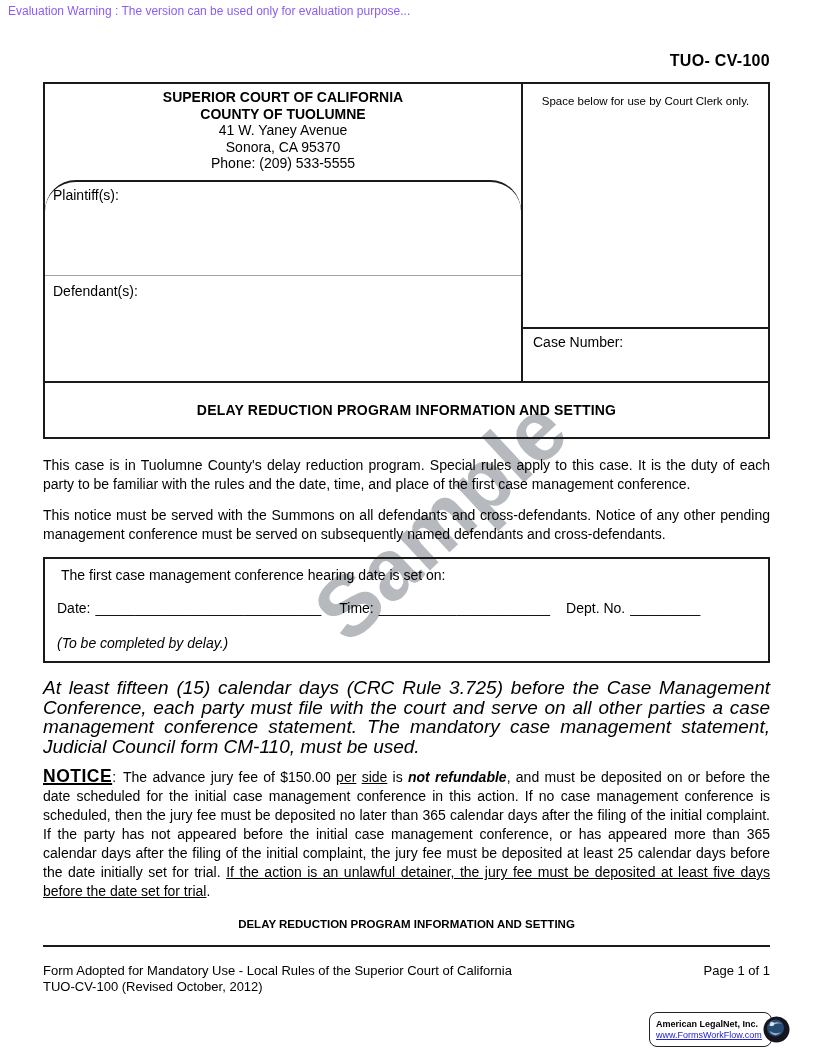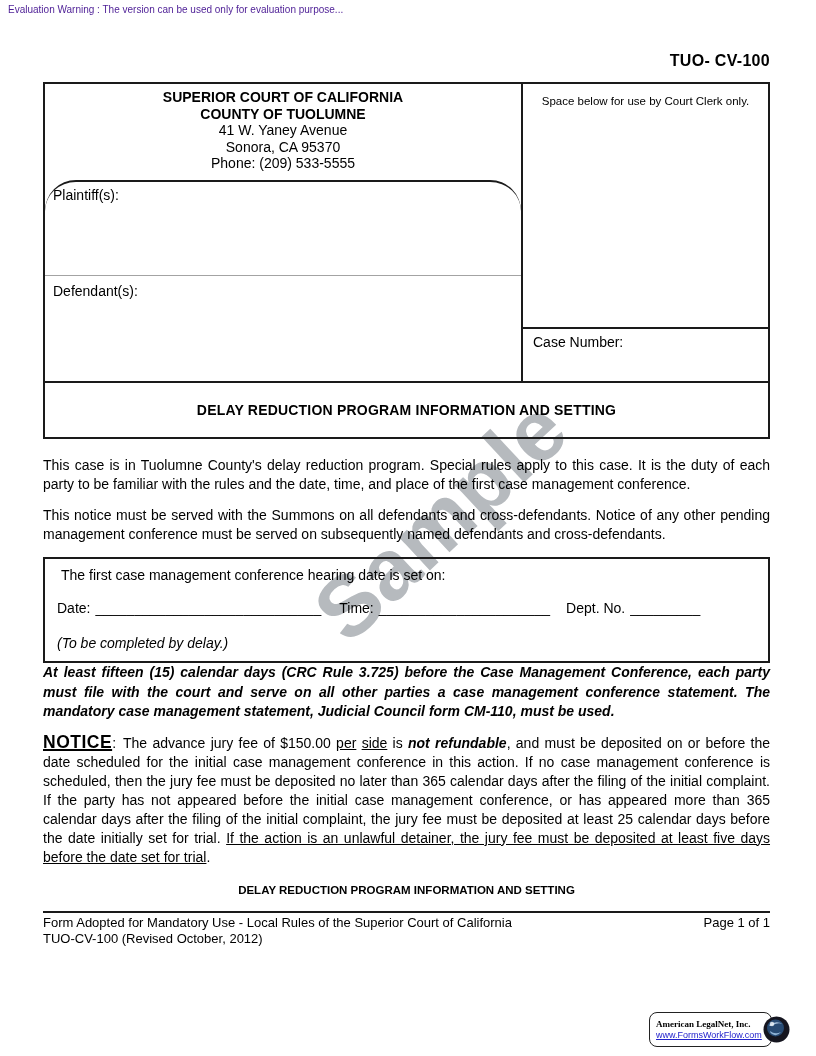--- a/index.html
+++ b/index.html
@@ -1,19 +1,19 @@
 <!DOCTYPE html>
 <html><head>
 <meta charset="utf-8">
 <style>
   * { margin:0; padding:0; box-sizing:border-box; }
   body { background:#ffffff; font-family:"Liberation Sans","DejaVu Sans",sans-serif; color:#000; }
   .page { position:relative; width:816px; height:1056px; background:#fff; overflow:hidden; }
 
-  .eval-warning { position:absolute; left:8px; top:4px; color:#4c1d95; font-size:10px; }
+  .eval-warning { position:absolute; left:8px; top:4px; color:#8b5cf6; font-size:12px; }
 
   .watermark { position:absolute; left:250px; top:400px; width:380px; height:240px;
     display:flex; align-items:center; justify-content:center;
     transform:rotate(-43deg); font-size:86px; font-weight:bold; color:#b6babe; z-index:0; }
 
   .content { position:absolute; left:43px; top:0; width:727px; z-index:1; }
 
   .form-number { margin-top:52px; text-align:right; font-weight:bold; font-size:16px; letter-spacing:0.3px; }
 
   
@@ -35,39 +35,39 @@
 
   .hearing-box { margin-top:13px; border:2px solid #1a1a1a; padding:8px 12px 10px 12px; font-size:14px; }
   .hearing-heading { padding-left:4px; }
   .date-row { margin-top:17px; white-space:nowrap; }
   .blank { letter-spacing:0; }
   .lbl-time { margin-left:18px; }
   .lbl-dept { margin-left:16px; }
   .gap { display:inline-block; width:5px; }
   .clerk-note { margin-top:19px; font-style:italic; }
 
-  .cmc-para { font-size:14px; line-height:19.5px; text-align:justify;
-    font-weight:bold; font-style:italic; }
+  .cmc-para { margin-top:15px; font-size:19px; line-height:19.5px; text-align:justify;
+    font-weight:normal; font-style:italic; }
 
   .notice-para { margin-top:11px; font-size:14px; line-height:19px; text-align:justify; }
   .notice-label { font-weight:bold; font-size:17.5px; text-decoration:underline; text-decoration-thickness:2px; letter-spacing:0.5px; }
   .notice-colon { margin-right:7px; }
   .u { text-decoration:underline; }
   .bi { font-weight:bold; font-style:italic; }
 
   .footer-title { margin-top:17px; text-align:center; font-weight:bold; font-size:11.5px; }
   .footer-rule { margin-top:15px; border-top:2px solid #1a1a1a; }
-  .footer-row1 { display:flex; justify-content:space-between; margin-top:2px; font-size:13px; }
+  .footer-row1 { display:flex; justify-content:space-between; margin-top:16px; font-size:13px; }
   .footer-row2 { margin-top:1px; font-size:13px; }
 
   .legalnet-badge { position:absolute; right:44px; top:1012px; width:123px; height:35px;
     border:1.5px solid #222; border-radius:8px; background:#fff;
     display:flex; align-items:center; padding:2px 3px 2px 6px; z-index:2; }
   .legalnet-text { flex:1; line-height:11px; }
-  .legalnet-name { font-family:Liberation Serif, serif; font-weight:bold; font-size:9px; white-space:nowrap; }
+  .legalnet-name { font-family:Liberation Sans, sans-serif; font-weight:bold; font-size:9px; white-space:nowrap; }
   .legalnet-url { font-size:9px; color:#2222cc; text-decoration:underline; white-space:nowrap; cursor:pointer; }
   .globe { width:27px; height:27px; flex:0 0 auto; margin-left:1px; }
 </style>
 </head>
 <body>
 
 <div class="page">
 
   <div class="eval-warning">Evaluation Warning : The version can be used only for evaluation purpose...</div>
 

